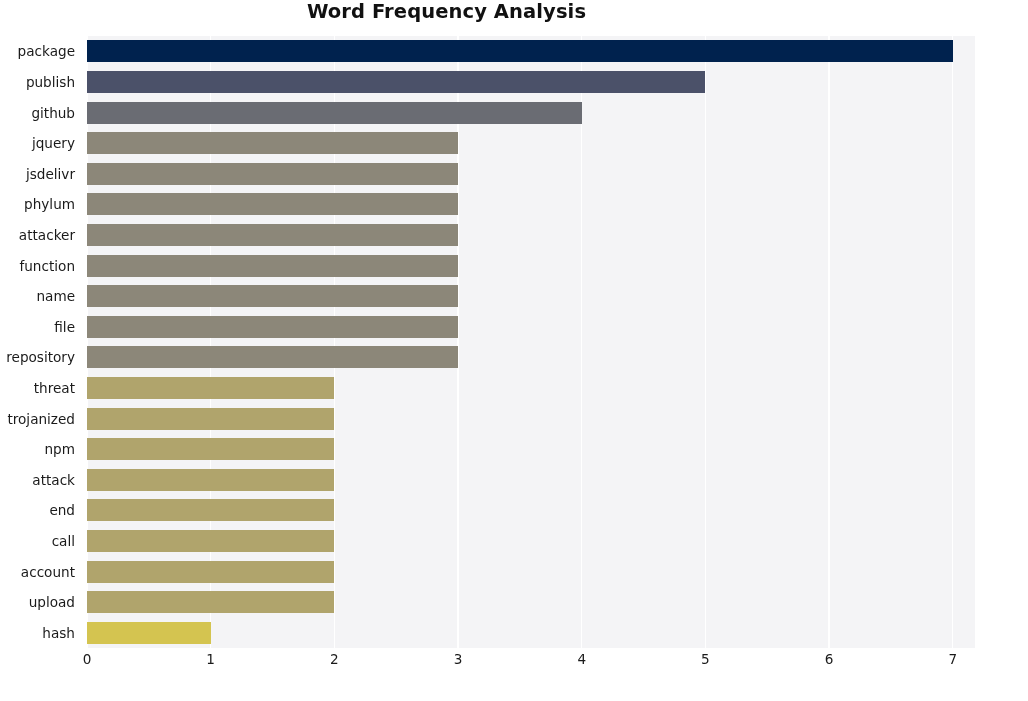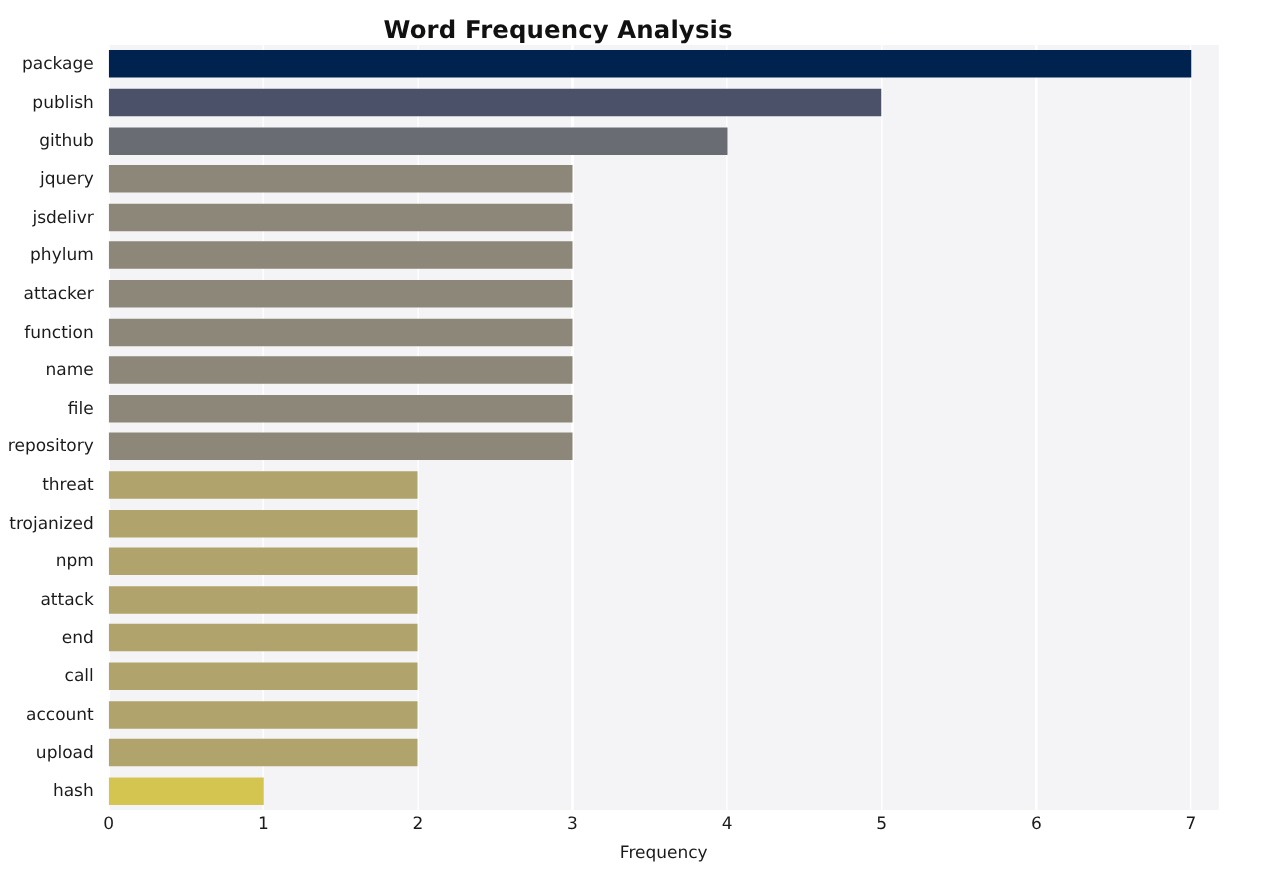--- a/index.html
+++ b/index.html
@@ -20,21 +20,21 @@
     left: 0; top: 0;
     width: 1028px;
     height: 701px;
     background: #ffffff;
   }
 
   
   .chart-title {
     position: absolute;
     left: 0;
-    top: 12px;
+    top: 0;
     width: 893px;
     text-align: center;
     font-size: 19.5px;
     font-weight: bold;
     color: #111111;
     letter-spacing: 0.1px;
   }
 
   
   .plot-area {
@@ -230,15 +230,14 @@
       <div class="xlabel" style="left: 0px;">0</div>
       <div class="xlabel" style="left: 123.677px;">1</div>
       <div class="xlabel" style="left: 247.354px;">2</div>
       <div class="xlabel" style="left: 371.031px;">3</div>
       <div class="xlabel" style="left: 494.708px;">4</div>
       <div class="xlabel" style="left: 618.384px;">5</div>
       <div class="xlabel" style="left: 742.061px;">6</div>
       <div class="xlabel" style="left: 865.738px;">7</div>
     </div>
 
-  <div class="xaxis-title">Frequency</div>
 
 </div>
 
 </body></html>

